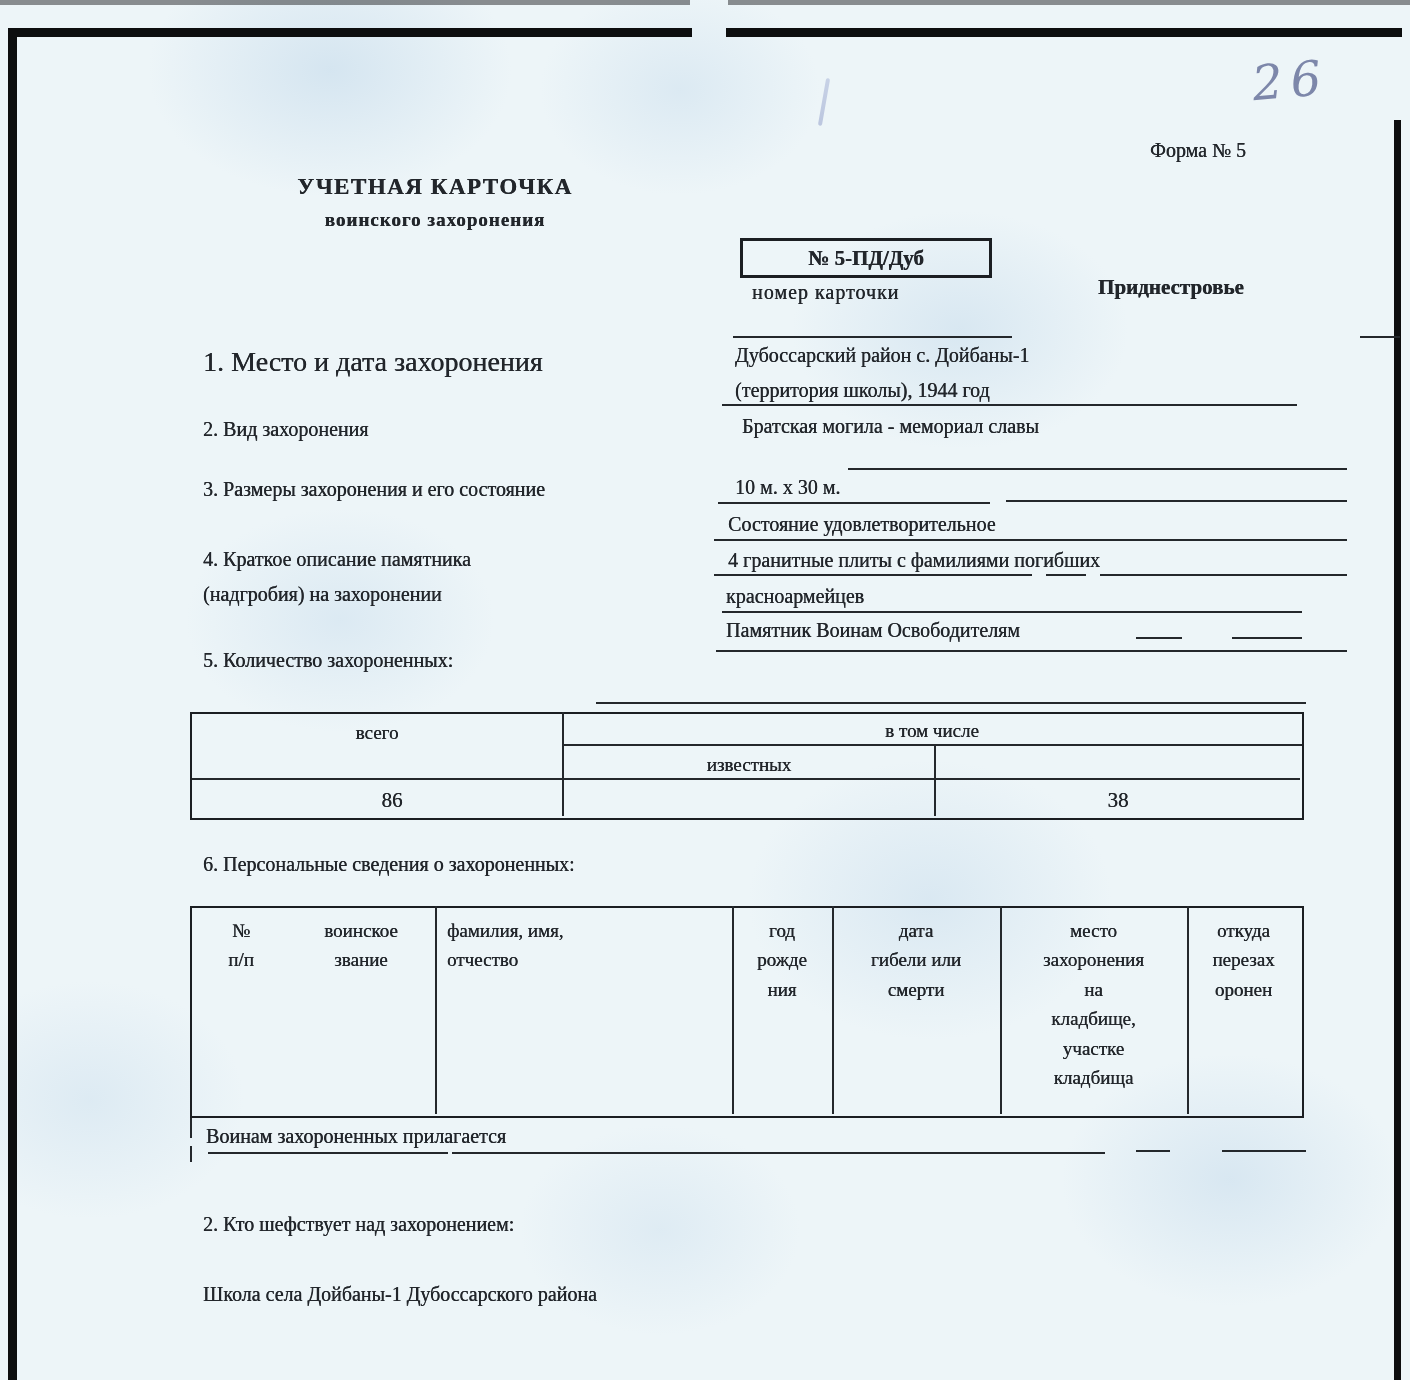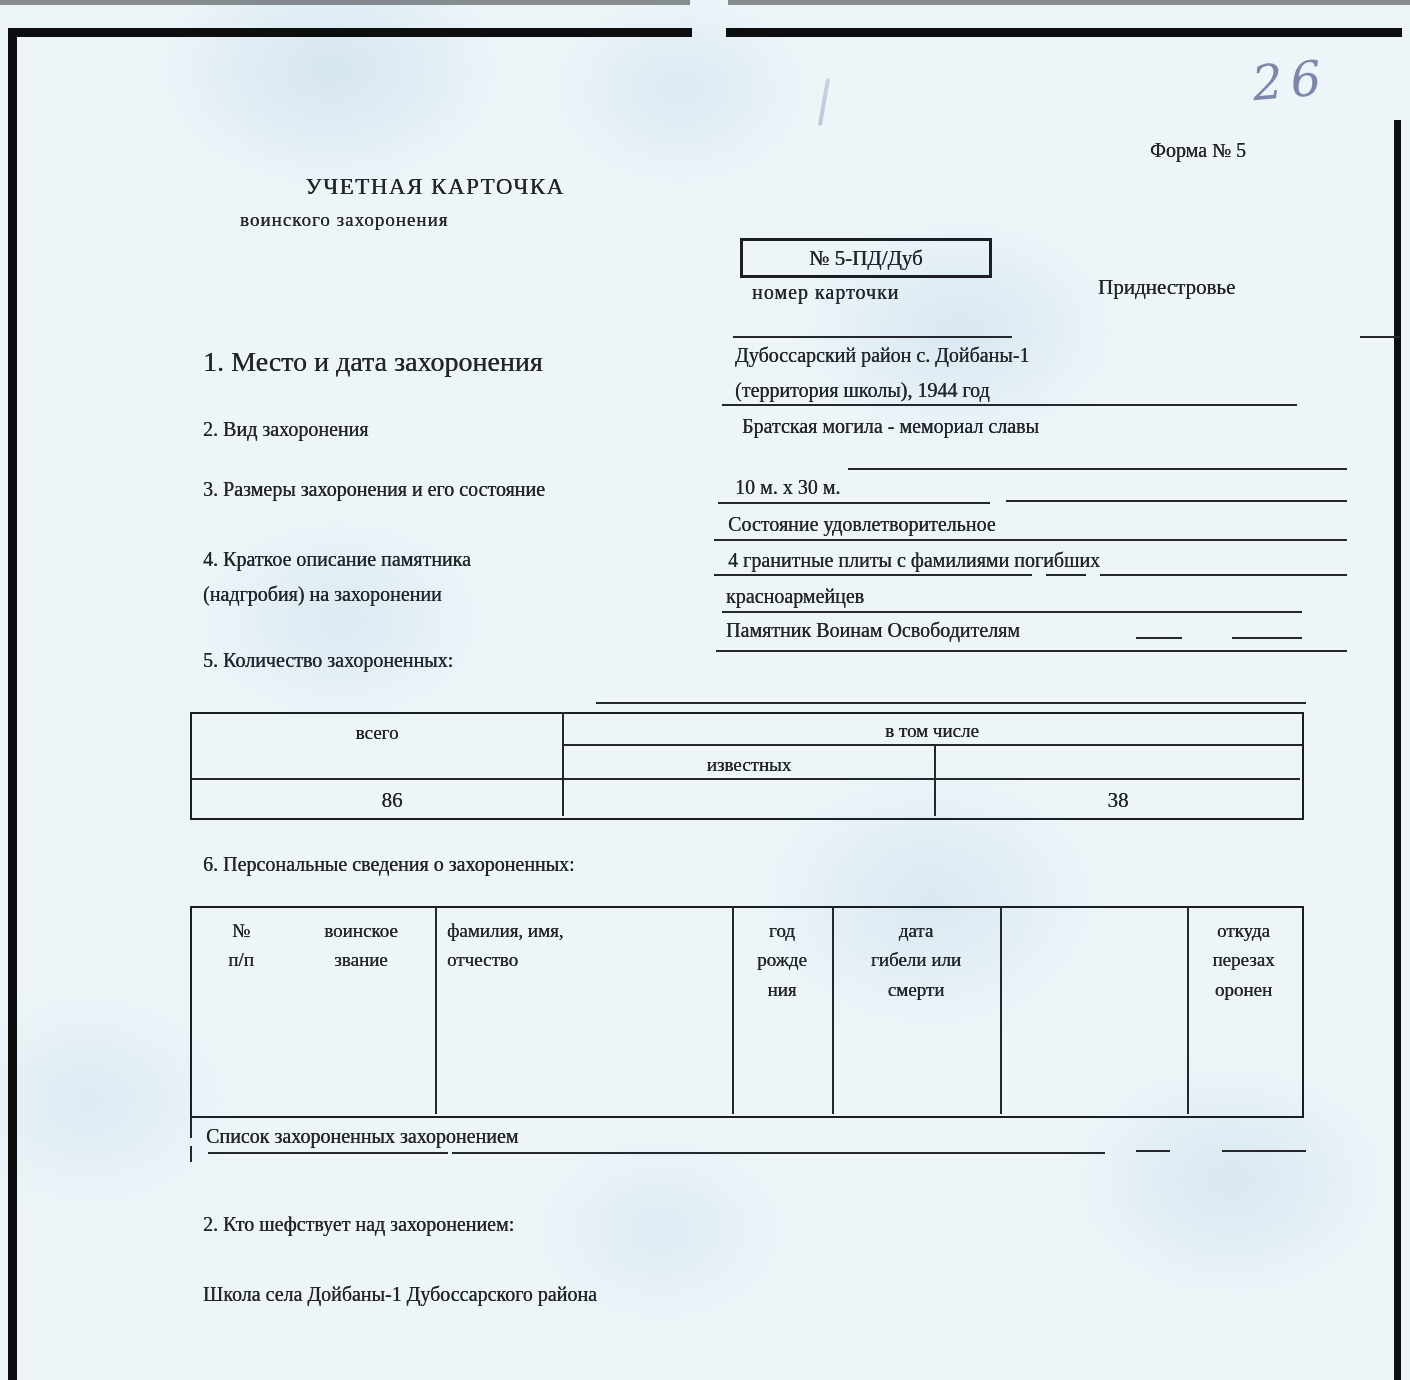--- a/index.html
+++ b/index.html
@@ -13,21 +13,21 @@
       radial-gradient(220px 160px at 340px 620px, rgba(208,226,239,.6) 0%, rgba(208,226,239,0) 70%),
       radial-gradient(260px 200px at 930px 900px, rgba(205,224,238,.6) 0%, rgba(205,224,238,0) 70%),
       radial-gradient(240px 180px at 1230px 1180px, rgba(205,224,238,.65) 0%, rgba(205,224,238,0) 70%),
       radial-gradient(220px 170px at 90px 1100px, rgba(208,226,239,.55) 0%, rgba(208,226,239,0) 70%),
       radial-gradient(200px 150px at 660px 1230px, rgba(208,226,239,.5) 0%, rgba(208,226,239,0) 70%);
     font-family:"Liberation Serif", serif;
     color:#22262b;
   }
   .txt { position:absolute; white-space:nowrap; line-height:1.25;
          text-shadow:0.35px 0 0 currentColor; }
-  .b   { font-weight:normal; }
+  .b   { font-weight:bold; }
   .rule  { position:absolute; background:#24282c; height:2px; }
   .vrule { position:absolute; background:#24282c; width:2px; }
   .scanbar { position:absolute; background:#0d0e0f; }
   .box { position:absolute; border:3px solid #1b1e22; display:flex;
          align-items:center; justify-content:center; }
   .cell { position:absolute; text-align:center; white-space:pre-line;
           line-height:1.55; font-size:19px; text-shadow:0.3px 0 0 currentColor; }
   .hand { position:absolute; font-family:"DejaVu Serif", serif; font-style:italic;
           color:#7d87aa; transform:rotate(-5deg); letter-spacing:8px; }
   .penmark { position:absolute; width:4px; border-radius:3px; opacity:.45;
@@ -43,21 +43,21 @@
   <div class="scanbar" style="left:14px;top:28px;width:678px;height:9px"></div>
   <div class="scanbar" style="left:726px;top:28px;width:676px;height:9px"></div>
   <div class="scanbar" style="left:8px;top:28px;width:9px;height:1352px"></div>
   <div class="scanbar" style="left:1394px;top:120px;width:7px;height:1260px"></div>
   <div class="penmark" style="left:822px;top:78px;height:48px"></div>
 
   <div class="hand" style="left:1252px;top:52px;font-size:48px">26</div>
   <div class="txt" style="left:1150px;top:138px;font-size:20px">Форма № 5</div>
 
   <div class="txt b" style="left:240px;top:173px;width:390px;text-align:center;font-size:23px;letter-spacing:1.5px">УЧЕТНАЯ КАРТОЧКА</div>
-  <div class="txt b" style="left:240px;top:208px;width:390px;font-size:19px;letter-spacing:1px">воинского захоронения</div>
+  <div class="txt b" style="left:240px;top:208px;width:390px;text-align:center;font-size:19px;letter-spacing:1px">воинского захоронения</div>
 
   <div class="box" style="left:740px;top:238px;width:246px;height:34px">
     <span class="txt b" style="position:static;font-size:21px">№ 5-ПД/Дуб</span>
   </div>
   <div class="txt" style="left:752px;top:280px;font-size:20px;letter-spacing:1px">номер карточки</div>
   <div class="txt b" style="left:1098px;top:274px;font-size:21px">Приднестровье</div>
 
   <div class="rule" style="left:733px;top:336px;width:279px"></div>
   <div class="rule" style="left:1360px;top:336px;width:40px"></div>
   <div class="txt" style="left:203px;top:344px;font-size:28px">1. Место и дата захоронения</div>
@@ -118,27 +118,33 @@
   <div class="cell" style="left:286px;top:916px;width:150px">воинское
 звание</div>
   <div class="cell" style="left:447px;top:916px;width:280px;text-align:left">фамилия, имя,
 отчество</div>
   <div class="cell" style="left:734px;top:916px;width:96px">год
 рожде
 ния</div>
   <div class="cell" style="left:834px;top:916px;width:164px">дата
 гибели или
 смерти</div>
+  <div class="cell" style="left:1002px;top:916px;width:183px">место
+захоронения
+на
+кладбище,
+участке
+кладбища</div>
   <div class="cell" style="left:1189px;top:916px;width:109px">откуда
 перезах
 оронен</div>
 
   <div class="vrule" style="left:190px;top:1118px;height:20px"></div>
   <div class="vrule" style="left:190px;top:1146px;height:16px"></div>
-  <div class="txt" style="left:206px;top:1124px;font-size:20px">Список захороненных захоронением</div>
+  <div class="txt" style="left:206px;top:1124px;font-size:20px">Воинам захороненных прилагается</div>
   <div class="rule" style="left:208px;top:1152px;width:240px"></div>
   <div class="rule" style="left:452px;top:1152px;width:653px"></div>
   <div class="rule" style="left:1136px;top:1150px;width:34px"></div>
   <div class="rule" style="left:1222px;top:1150px;width:84px"></div>
 
   <div class="txt" style="left:203px;top:1212px;font-size:20px">2. Кто шефствует над захоронением:</div>
   <div class="txt" style="left:203px;top:1282px;font-size:20px">Школа села Дойбаны-1 Дубоссарского района</div>
 
 </div>
 

